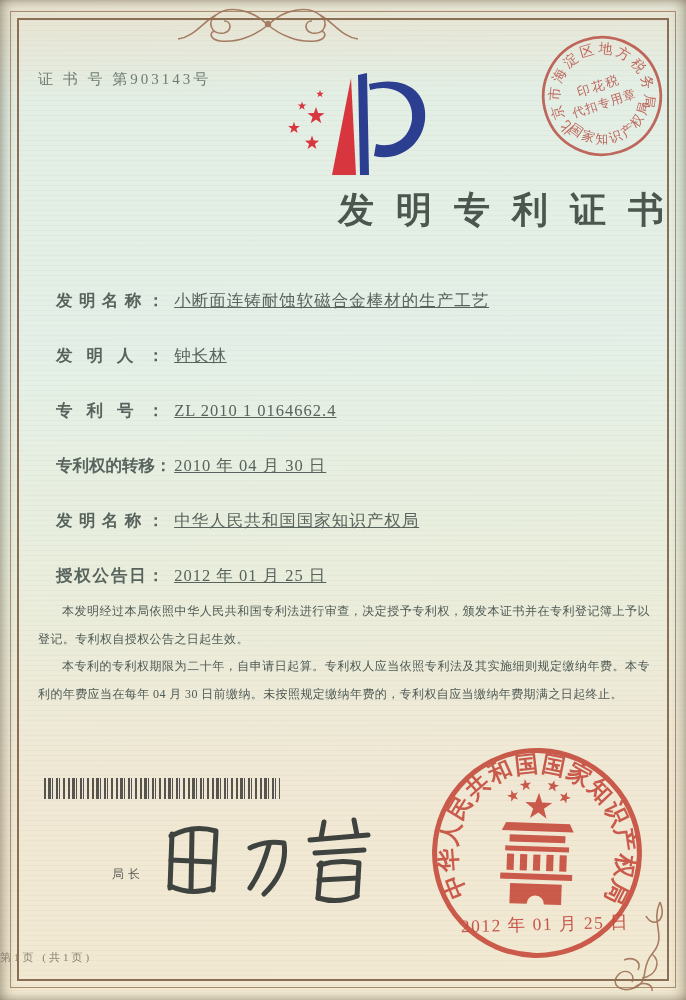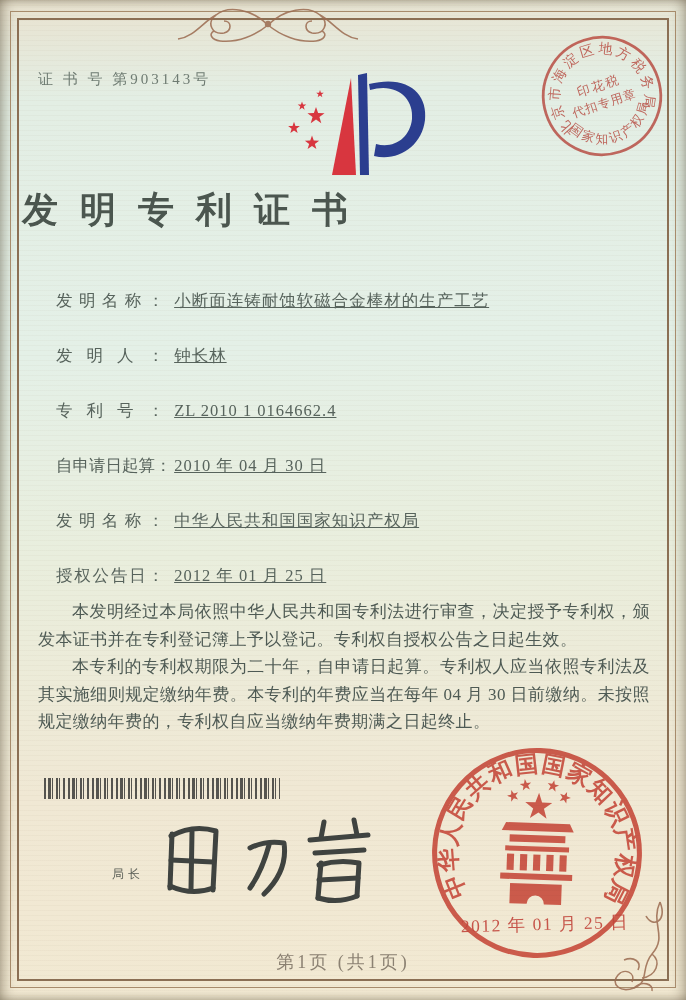--- a/index.html
+++ b/index.html
@@ -11,42 +11,42 @@
                inset 0 8px 10px -7px rgba(90,78,56,.35),
                inset 0 -8px 10px -7px rgba(90,78,56,.35);
     font-family:"Liberation Serif","DejaVu Serif",serif;
   }
   .texture{position:absolute;inset:0;pointer-events:none;
     background:repeating-linear-gradient(180deg,rgba(150,130,100,.05) 0 1px,transparent 1px 5px);}
   .frame-outer{position:absolute;inset:11px 10px 12px 10px;border:1.5px solid #a5real;}
   .frame-outer{border:1.5px solid #a78b6b;}
   .frame-inner{position:absolute;inset:18px 17px 19px 17px;border:2.5px solid #8b6f54;}
   .cert-no{position:absolute;left:38px;top:70px;font-size:15px;letter-spacing:3px;color:#6e7b72;}
-  .title{position:absolute;left:0;right:0;top:186px;text-align:left;font-size:36px;font-weight:700;
+  .title{position:absolute;left:0;right:0;top:186px;text-align:right;font-size:36px;font-weight:700;
     letter-spacing:22px;padding-left:22px;color:#4b564f;}
   .fields{position:absolute;left:56px;top:282px;width:580px;}
   .field-row{position:absolute;left:0;font-size:16.5px;color:#57635c;white-space:nowrap;}
-  .field-label{display:inline-block;width:108px;text-align:justify;text-align-last:justify;}
+  .field-label{display:inline-block;width:108px;text-align:justify;text-align-last:justify;font-weight:bold;}
   .field-value{margin-left:6px;letter-spacing:1px;text-decoration:underline;}
-  .paragraphs{position:absolute;left:38px;top:598px;width:612px;font-size:17px;line-height:27.5px;
+  .paragraphs{position:absolute;left:38px;top:598px;width:612px;font-size:12px;line-height:27.5px;
     color:#4e5a54;text-align:justify;letter-spacing:.4px;}
   .paragraphs p{margin:0;text-indent:2em;}
   .barcode{position:absolute;left:44px;top:778px;width:236px;height:21px;
     background:repeating-linear-gradient(90deg,
       #3a3a38 0 2px,transparent 2px 4px,#3a3a38 4px 7px,transparent 7px 8px,
       #3a3a38 8px 9px,transparent 9px 12px,#3a3a38 12px 14px,transparent 14px 15px,
       #3a3a38 15px 16px,transparent 16px 19px,#3a3a38 19px 21px,transparent 21px 24px);
     opacity:.85;}
   .sig-label{position:absolute;left:112px;top:866px;font-size:12px;color:#5c6058;letter-spacing:4px;}
   .sig-svg{position:absolute;left:158px;top:816px;}
   .seal-tax{position:absolute;left:538px;top:32px;transform:rotate(-18deg);opacity:.8;mix-blend-mode:multiply;}
   .seal-big{position:absolute;left:428px;top:744px;transform:rotate(2deg);opacity:.85;mix-blend-mode:multiply;}
   .seal-date{position:absolute;left:440px;top:912px;width:210px;text-align:center;font-size:17.5px;
     color:#c2463c;letter-spacing:1.5px;transform:rotate(-1.5deg);opacity:.9;}
-  .footer{position:absolute;left:0;right:0;top:950px;text-align:center;font-size:18px;
+  .footer{position:absolute;left:0;right:0;top:950px;text-align:left;font-size:11px;
     color:#8b8172;letter-spacing:3px;}
   .flourish-top{position:absolute;left:168px;top:1px;}
   .ornament-corner{position:absolute;left:590px;top:898px;}
   .logo{position:absolute;left:268px;top:72px;}
   svg text{font-family:"Liberation Serif","DejaVu Serif",serif;}
 </style>
 </head>
 <body>
 
 <div class="page">
@@ -112,21 +112,21 @@
     </div>
     <div class="field-row" style="top:63px">
       <span class="field-label">发明人：</span>
       <span class="field-value">钟长林</span>
     </div>
     <div class="field-row" style="top:118px">
       <span class="field-label">专利号：</span>
       <span class="field-value">ZL 2010 1 0164662.4</span>
     </div>
     <div class="field-row" style="top:173px">
-      <span class="field-label">自申请日起算：</span>
+      <span class="field-label">专利权的转移：</span>
       <span class="field-value">2010 年 04 月 30 日</span>
     </div>
     <div class="field-row" style="top:228px">
       <span class="field-label">发明名称：</span>
       <span class="field-value">中华人民共和国国家知识产权局</span>
     </div>
     <div class="field-row" style="top:283px">
       <span class="field-label">授权公告日：</span>
       <span class="field-value">2012 年 01 月 25 日</span>
     </div>

